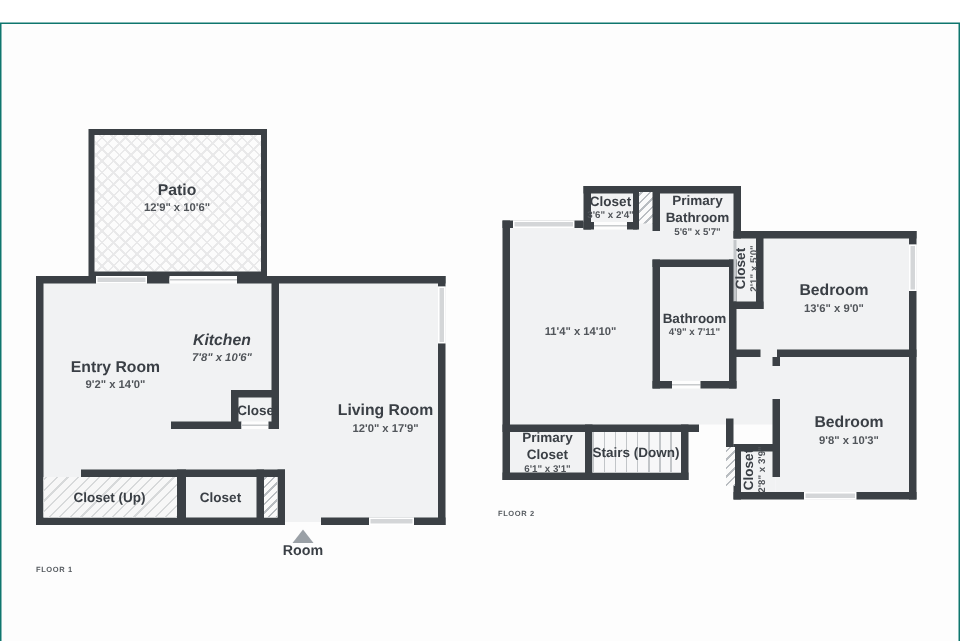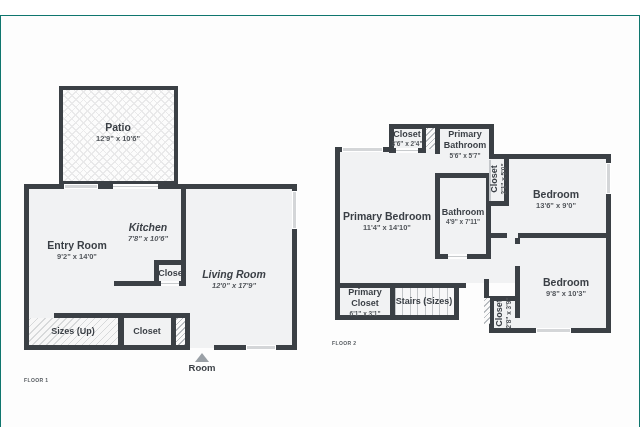--- a/index.html
+++ b/index.html
@@ -98,26 +98,26 @@
       <span class="rn">Entry Room</span>
       <span class="rd">9'2" x 14'0"</span>
     </div>
     <div class="lbl" style="left:147px;top:216px;font-style:italic;">
       <span class="rn">Kitchen</span>
       <span class="rd">7'8" x 10'6"</span>
     </div>
     <div class="lbl" style="left:171px;top:258px;">
       <span class="rn-sm">Closet</span>
     </div>
-    <div class="lbl" style="left:233px;top:263px;font-style:italic;">
+    <div class="lbl" style="left:256px;top:263px;">
       <span class="rn">Living Room</span>
       <span class="rd">12'0" x 17'9"</span>
     </div>
     <div class="lbl" style="left:72px;top:316px;">
-      <span class="rn-sm">Sizes (Up)</span>
+      <span class="rn-sm">Closet (Up)</span>
     </div>
     <div class="lbl" style="left:146px;top:316px;">
       <span class="rn-sm">Closet</span>
     </div>
 
     <div class="entry-tri" style="left:194px;top:337px;"></div>
     <div class="lbl entry-txt" style="left:201px;top:352px;">
       <span>Room</span>
     </div>
 
@@ -186,21 +186,20 @@
     <div class="lbl" style="left:406px;top:123px;">
       <span class="rn-sm">Closet</span>
       <span class="rd-sm">3'6" x 2'4"</span>
     </div>
     <div class="lbl" style="left:464px;top:128px;">
       <span class="rn-sm">Primary</span>
       <span class="rn-sm">Bathroom</span>
       <span class="rd-sm">5'6" x 5'7"</span>
     </div>
     <div class="lbl" style="left:386px;top:205px;">
-      <span class="rn">Primary Bedroom</span>
       <span class="rd">11'4" x 14'10"</span>
     </div>
     <div class="lbl" style="left:462px;top:201px;">
       <span class="rn-sm">Bathroom</span>
       <span class="rd-sm">4'9" x 7'11"</span>
     </div>
     <div class="vlbl" style="left:497px;top:163px;">
       <span class="rn-sm">Closet</span>
       <span class="rd-sm">2'1" x 5'0"</span>
     </div>
@@ -211,21 +210,21 @@
     <div class="lbl" style="left:565px;top:271px;">
       <span class="rn">Bedroom</span>
       <span class="rd">9'8" x 10'3"</span>
     </div>
     <div class="lbl" style="left:364px;top:286px;">
       <span class="rn-sm">Primary</span>
       <span class="rn-sm">Closet</span>
       <span class="rd-sm">6'1" x 3'1"</span>
     </div>
     <div class="lbl" style="left:423px;top:286px;">
-      <span class="rn-sm">Stairs (Sizes)</span>
+      <span class="rn-sm">Stairs (Down)</span>
     </div>
     <div class="vlbl" style="left:502px;top:297px;">
       <span class="rn-sm">Closet</span>
       <span class="rd-sm">2'8" x 3'9"</span>
     </div>
 
     <div class="floor-tag" style="left:331px;top:324px;">FLOOR 2</div>
   </div>
 
   <div class="disclaimer">Floor plans/tour cannot be used for building or design purposes. Sizes and dimensions are approximate.</div>

